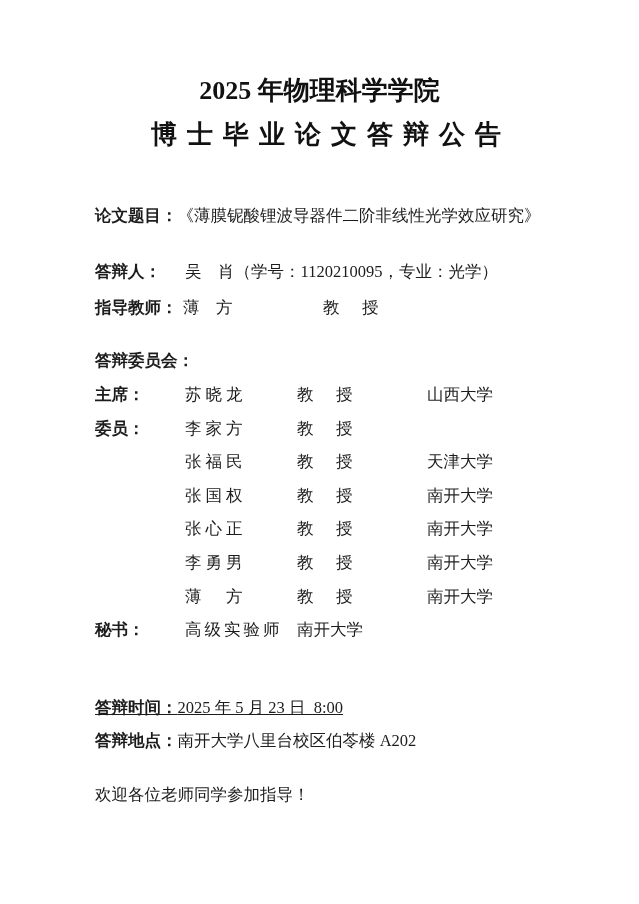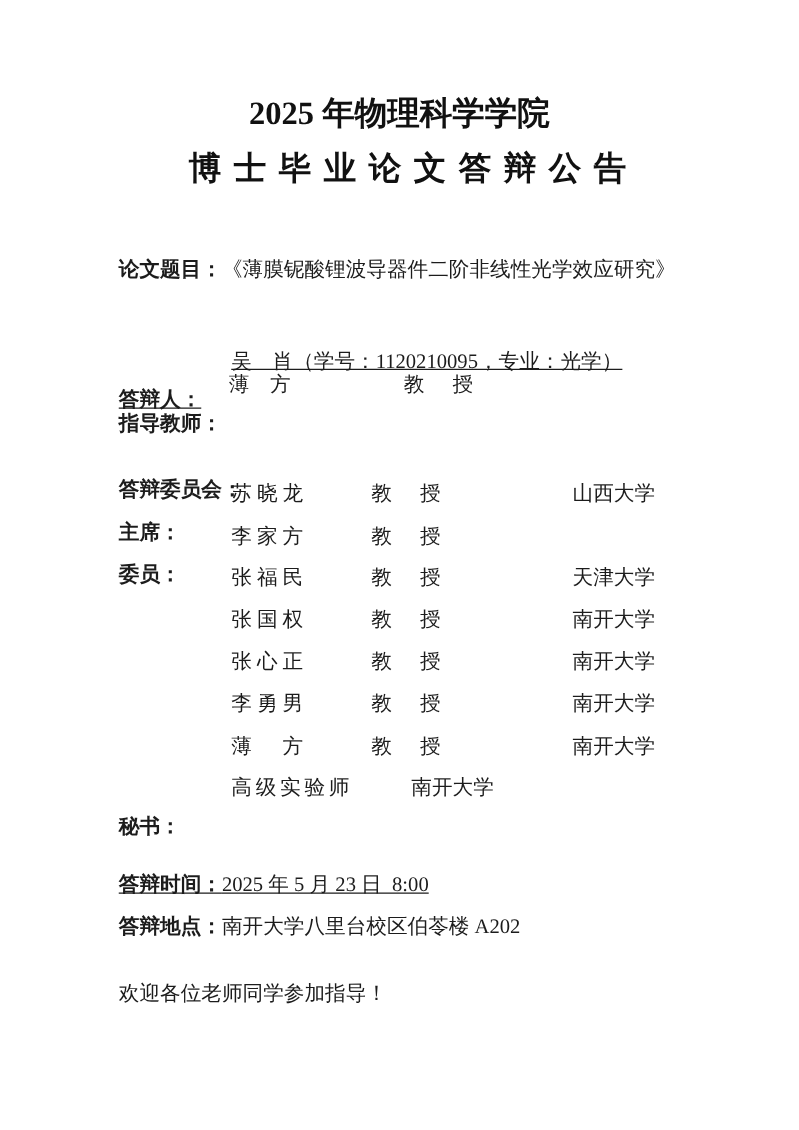--- a/index.html
+++ b/index.html
@@ -24,46 +24,45 @@
     color: #111111;
   }
   .title-1 { top: 76px; }
   .title-2 { top: 120px; letter-spacing: 10px; padding-left: 23px; }
 
   .block {
     position: absolute; left: 95px; right: 84px;
     font-size: 16.5px;
     line-height: 21px;
   }
-  .b { font-weight: bold; margin-top: 31px; }
+  .b { font-weight: bold; }
 
   .thesis-line  { top: 205px; }
   .defender-line {
-    top: 278px;
+    top: 261px;
     display: grid;
     grid-template-columns: 90px 1fr;
-    text-decoration: underline;
   }
   .advisor-line {
     top: 297px;
     display: grid;
     grid-template-columns: 88px 140px 1fr;
   }
   .committee-heading { top: 350px; }
 
   .committee { top: 378px; }
   .crow {
     display: grid;
     grid-template-columns: 90px 112px 130px 1fr;
     height: 33.6px;
     line-height: 33.6px;
   }
   .nm { letter-spacing: 4px; }
   .ls { letter-spacing: 3px; }
-  .af { text-align: center; }
+  .af { }
 
   .time-line  { top: 697px; text-decoration: underline; }
   .place-line { top: 730px; }
   .closing-line { top: 784px; }
 </style>
 </head>
 <body>
 
 <div class="page">
 

